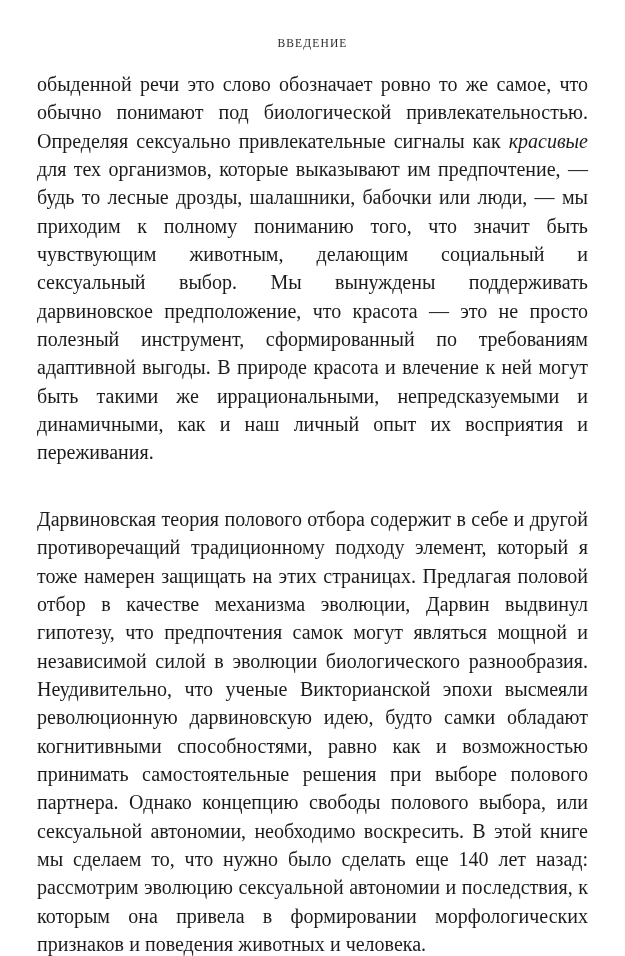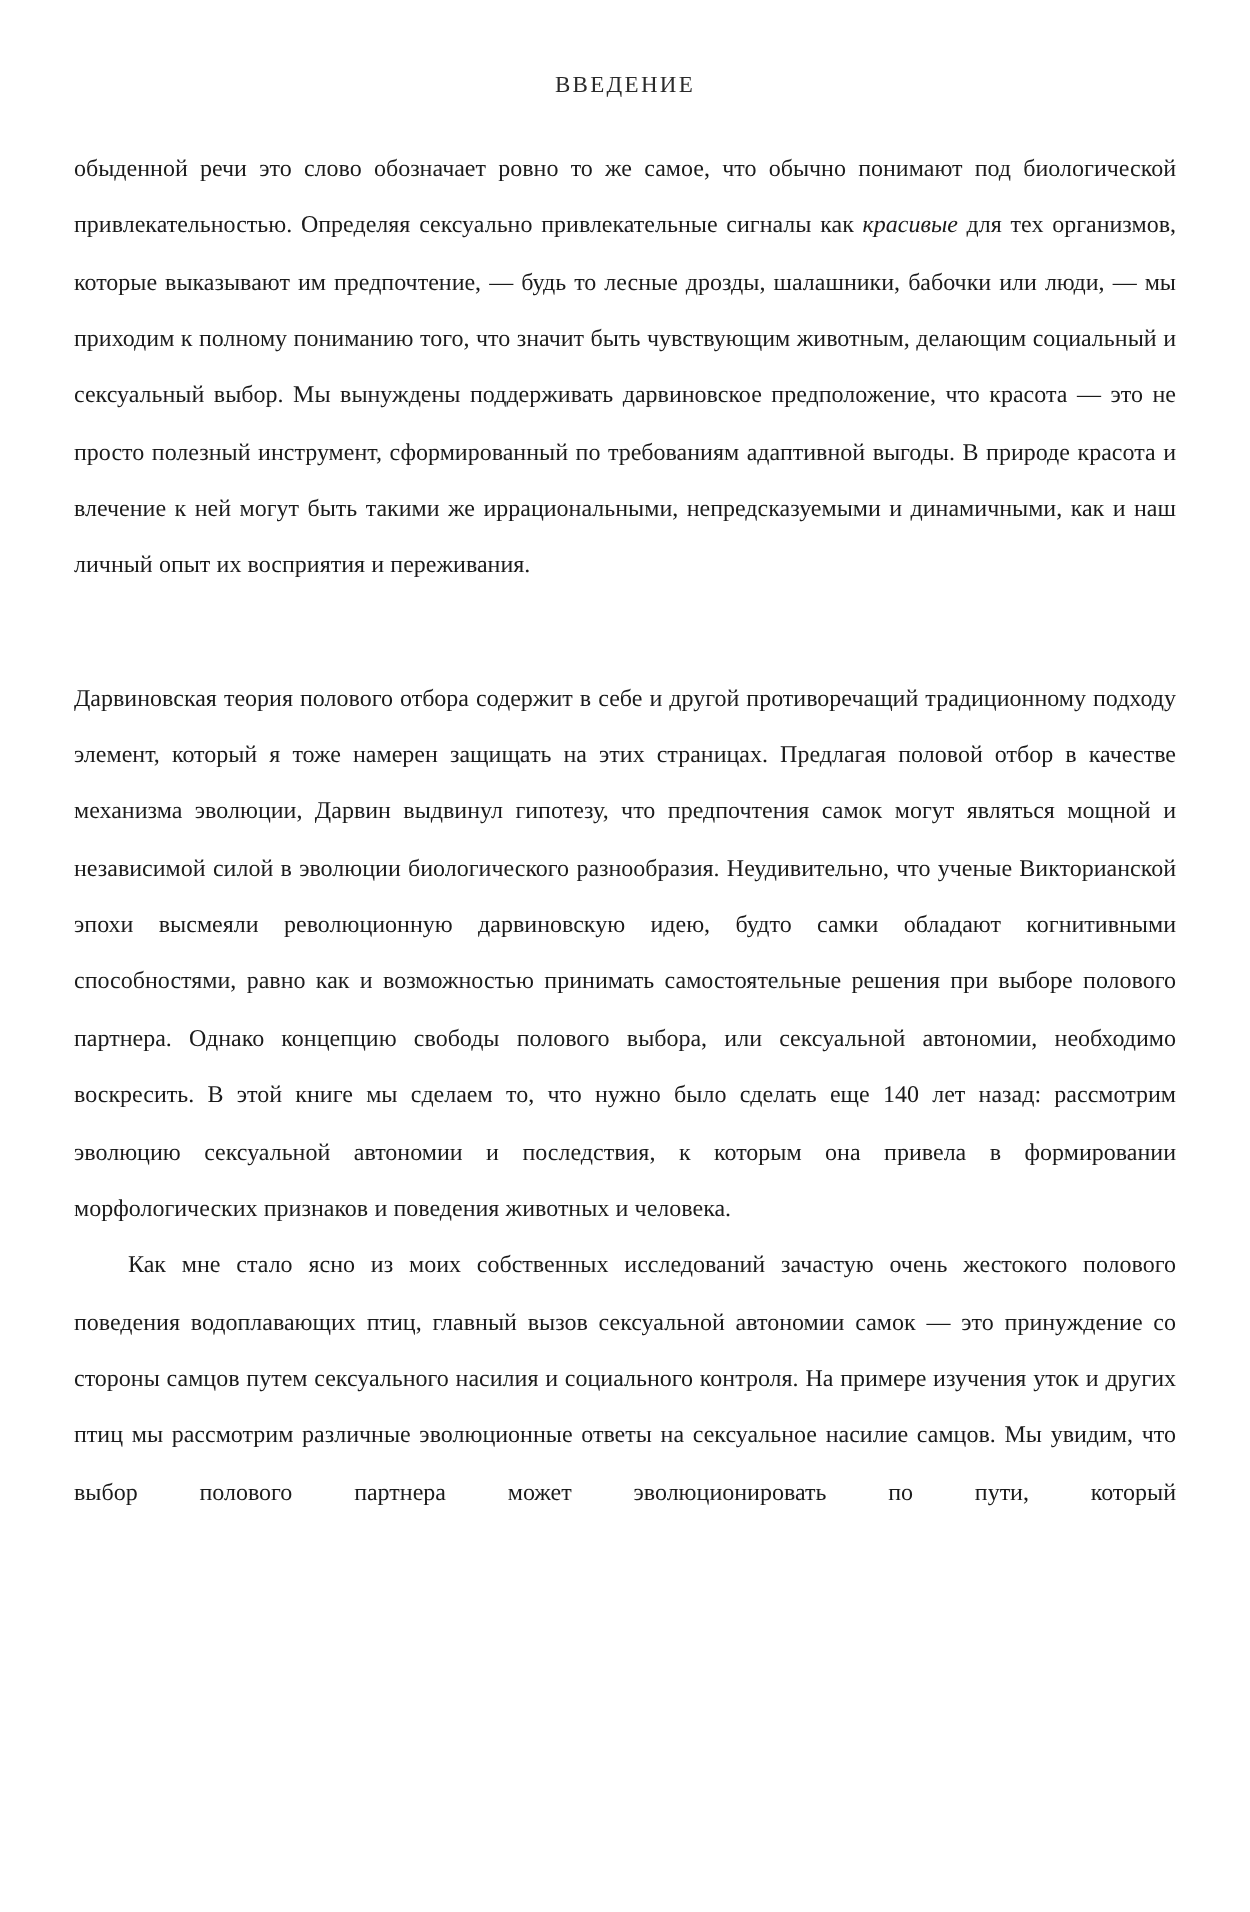--- a/index.html
+++ b/index.html
@@ -33,21 +33,21 @@
     white-space: nowrap;
   }
   .text-block {
     position: absolute;
     top: 70px;
     left: 37px;
     width: 551px;
   }
   p.para {
     margin: 0;
-    font-size: 12px;
+    font-size: 20px;
     line-height: 28.35px;
     text-align: justify;
     text-justify: inter-word;
     hyphens: manual;
     -webkit-hyphens: manual;
     text-indent: 27px;
     word-spacing: 0.1px;
   }
   p.para.no-indent {
     text-indent: 0;

